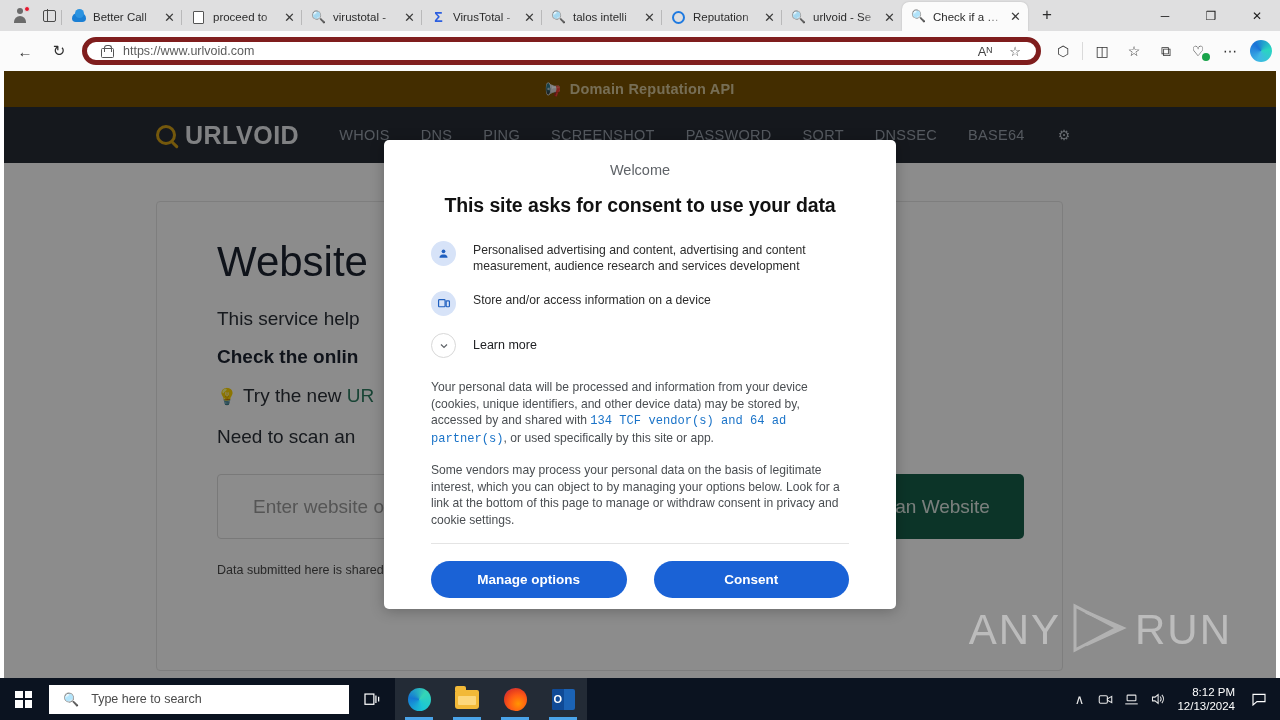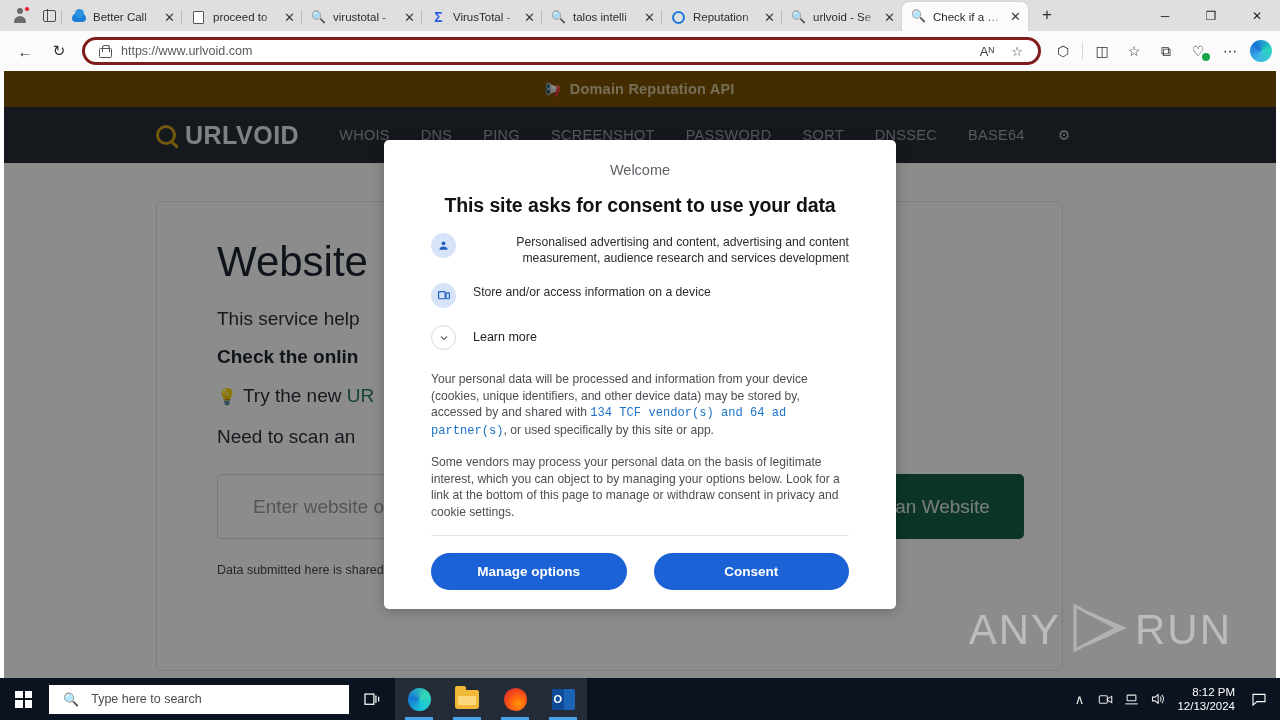--- a/index.html
+++ b/index.html
@@ -88,21 +88,21 @@
 
   
   .navbar {
     position:absolute; left:0; top:31px; width:1280px; height:40px;
     background:#fbfbfb; display:flex; align-items:center; padding:0 8px;
   }
   .nv-btn { width:34px; height:30px; display:flex; align-items:center; justify-content:center; color:#303030; font-size:15px; }
   .omnibox {
     flex:1 1 auto; height:28px; margin:0 6px; background:#fff;
     border-radius:14px; display:flex; align-items:center; padding:0 6px 0 14px;
-    border:3px solid #7f1d1d;
+    border:5px solid #7f1d1d;
     justify-content:space-between;
   }
   .lock-icon { width:11px; height:13px; position:relative; margin-right:11px; flex:0 0 11px; }
   .lock-icon::before { content:""; position:absolute; left:0; bottom:0; width:11px; height:8px; border:1.2px solid #555; border-radius:1.5px; }
   .lock-icon::after { content:""; position:absolute; left:2.6px; top:0; width:6px; height:6px; border:1.2px solid #555; border-bottom:none; border-radius:3px 3px 0 0; }
   .url-text { font-size:12.5px; color:#5b5b5b; flex:1 1 auto; }
   .omni-right { display:flex; align-items:center; }
   .omni-ico { width:30px; height:20px; display:flex; align-items:center; justify-content:center; color:#444; font-size:13px; }
   .tb-div { width:1px; height:18px; background:#dadada; margin:0 3px; }
   .tb-ico { width:32px; height:30px; display:flex; align-items:center; justify-content:center; color:#303030; font-size:14px; position:relative; }
@@ -174,22 +174,22 @@
   
   .dim { position:absolute; left:0; top:0; width:1272px; height:607px; background:rgba(0,0,0,.45); }
 
   
   .modal {
     position:absolute; left:384px; top:140px; width:512px; height:469px;
     background:#fff; border-radius:5px; box-shadow:0 2px 14px rgba(0,0,0,.25);
     padding: 22px 47px 0 47px;
   }
   .m-welcome { text-align:center; font-size:14.5px; color:#5f6368; margin-bottom:16px; }
-  .m-title { text-align:center; font-size:19.5px; font-weight:bold; color:#111; margin-bottom:15px; letter-spacing:-.1px;}
-  .purpose { display:flex; align-items:flex-start; margin-bottom:16px;text-align:right; }
+  .m-title { text-align:center; font-size:19.5px; font-weight:bold; color:#111; margin-bottom:23px; letter-spacing:-.1px;}
+  .purpose { display:flex; align-items:flex-start; margin-bottom:16px; }
   .p-ico {
     flex:0 0 25px; width:25px; height:25px; border-radius:50%; background:#d7e3f8;
     display:flex; align-items:center; justify-content:center; margin-right:17px; margin-top:1px;
     color:#1f5fbf;
   }
   .p-ico.hollow { background:#fff; border:1px solid #d8d8d8; color:#5f6368; }
   .p-text { font-size:12.2px; line-height:16px; color:#2b2b2b; padding-top:2px; }
   .learnmore { display:flex; align-items:center; margin-bottom:21px; }
   .lm-text { font-size:12.5px; color:#202124; }
   .m-para { font-size:12.1px; line-height:16.5px; color:#4a4e52; margin-bottom:15px; }

